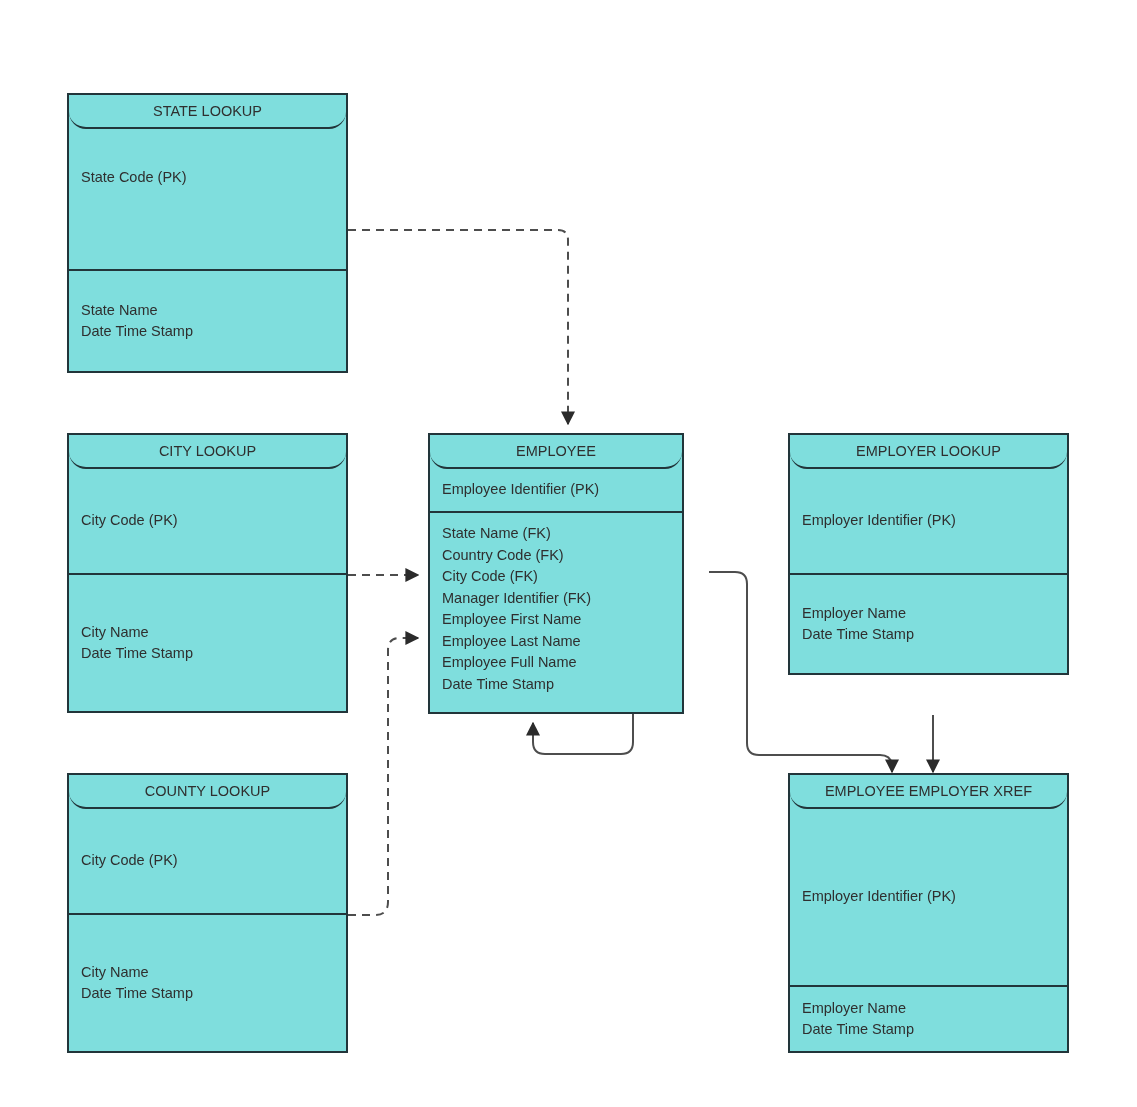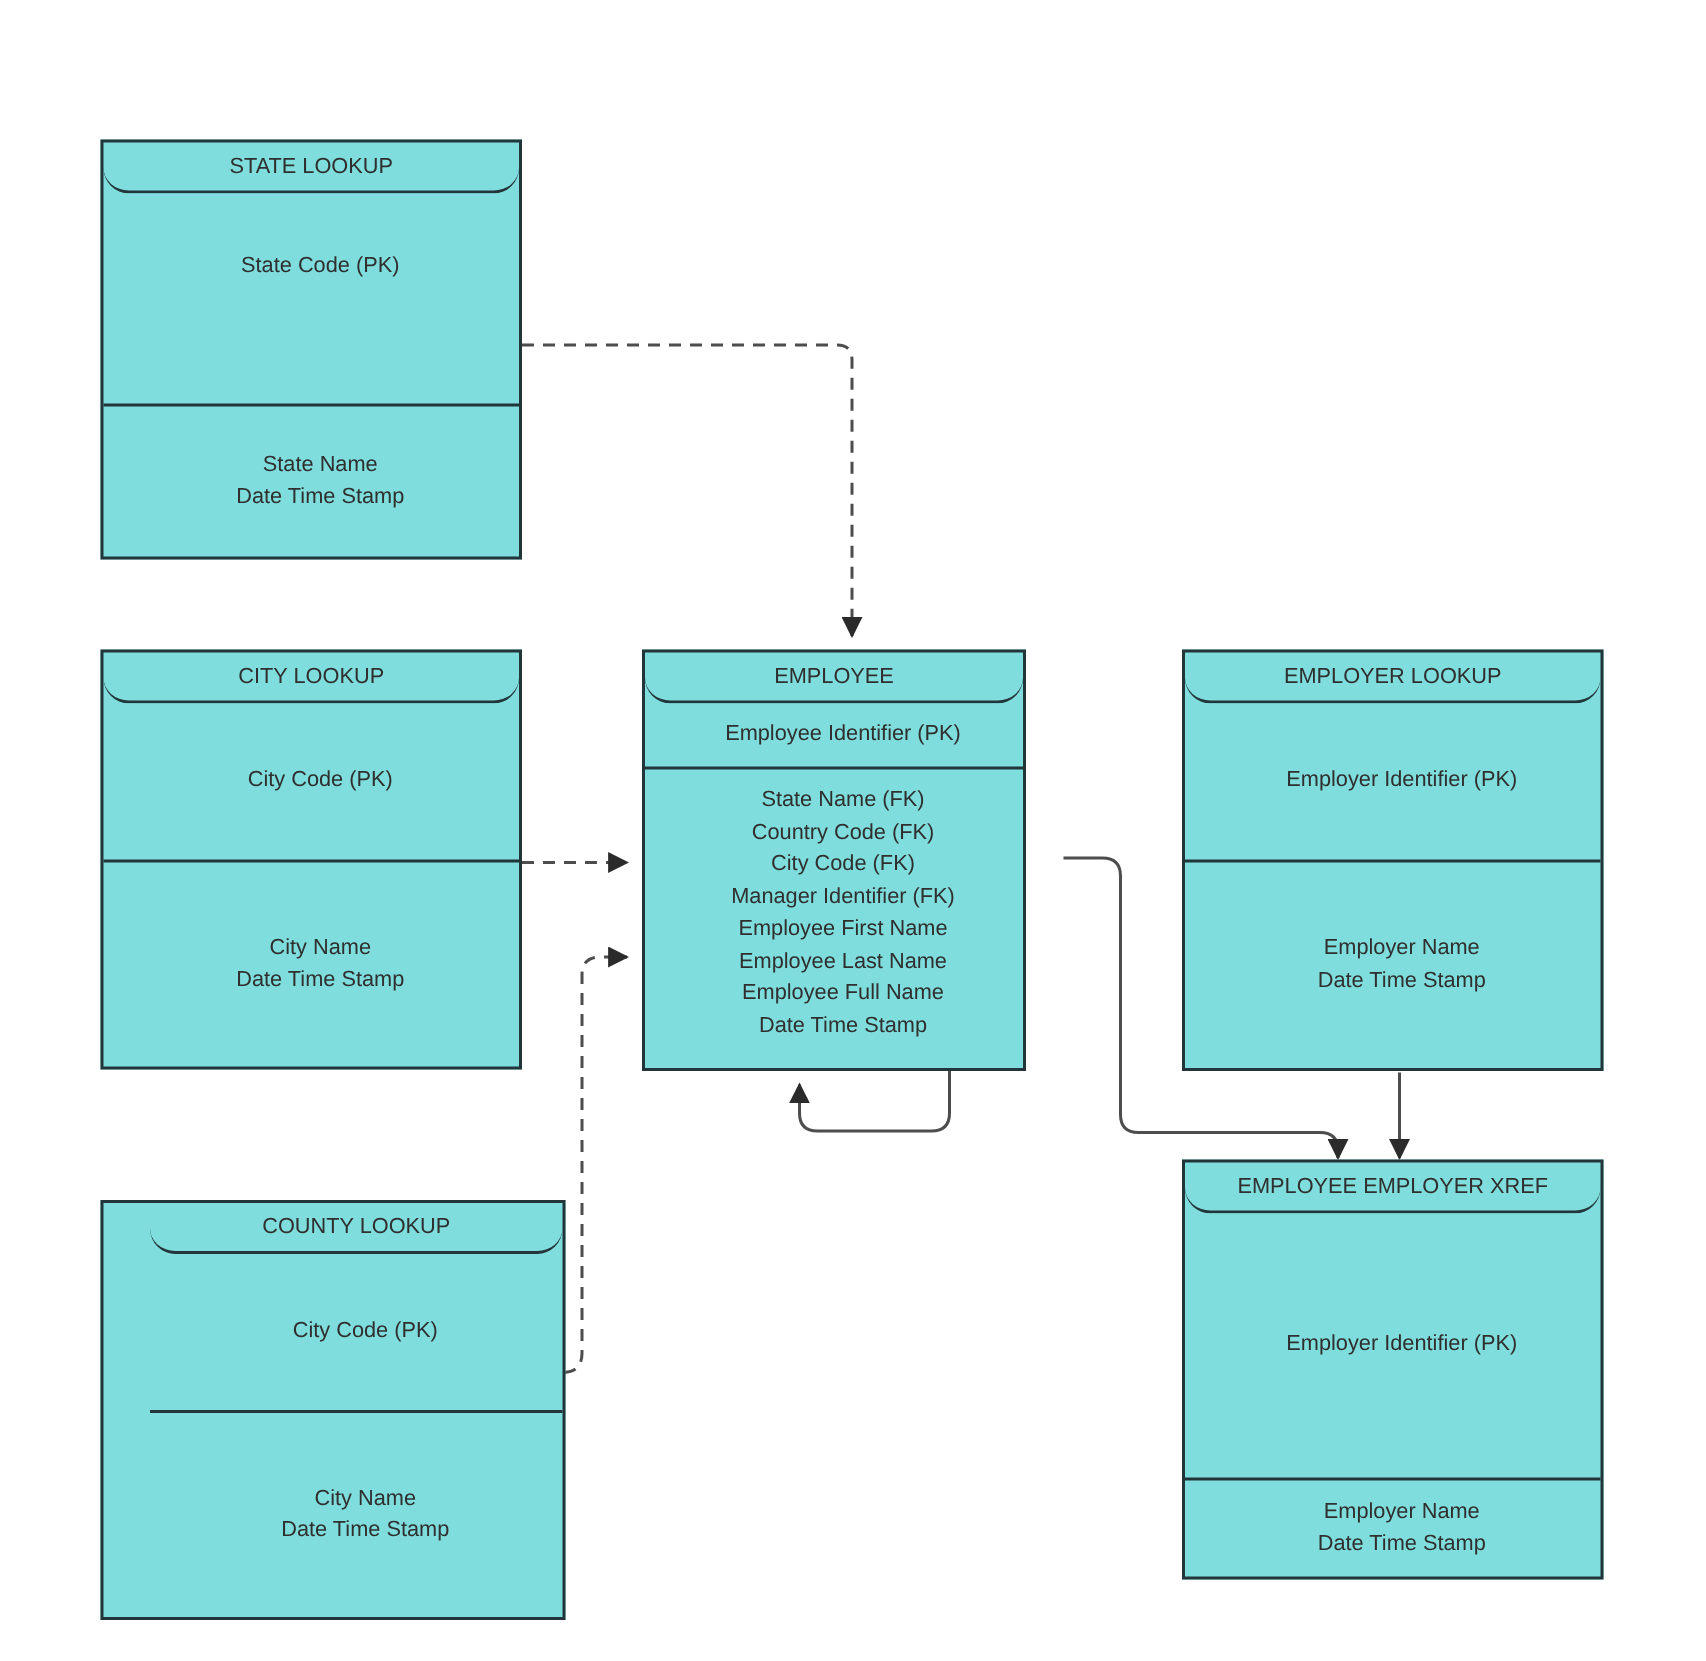--- a/index.html
+++ b/index.html
@@ -51,21 +51,20 @@
     display: flex;
     flex-direction: column;
     justify-content: center;
   }
   .entity-section.divider {
     border-top: 2px solid #22353a;
   }
   .attr {
     line-height: 21.5px;
     white-space: nowrap;
-    text-align: center;
   }
   
   .hdr-36 { height: 34px; border-radius: 17px; }
   
   .emp-pk {
     justify-content: center;
     height: 42px;
   }
   .emp-attrs {
     justify-content: flex-start;
@@ -112,21 +111,21 @@
     <div class="entity-header hdr-36">CITY LOOKUP</div>
     <div class="entity-section" style="height:104px;">
       <div class="attr">City Code (PK)</div>
     </div>
     <div class="entity-section divider" style="flex:1;">
       <div class="attr">City Name</div>
       <div class="attr">Date Time Stamp</div>
     </div>
   </div>
 
-  <div class="entity" style="left:67px; top:800px; width:310px; height:280px;padding-left:31px;">
+  <div class="entity" style="left:67px; top:773px; width:281px; height:280px;">
     <div class="entity-header hdr-36">COUNTY LOOKUP</div>
     <div class="entity-section" style="height:104px;">
       <div class="attr">City Code (PK)</div>
     </div>
     <div class="entity-section divider" style="flex:1;">
       <div class="attr">City Name</div>
       <div class="attr">Date Time Stamp</div>
     </div>
   </div>
 
@@ -140,21 +139,21 @@
       <div class="attr">Country Code (FK)</div>
       <div class="attr">City Code (FK)</div>
       <div class="attr">Manager Identifier (FK)</div>
       <div class="attr">Employee First Name</div>
       <div class="attr">Employee Last Name</div>
       <div class="attr">Employee Full Name</div>
       <div class="attr">Date Time Stamp</div>
     </div>
   </div>
 
-  <div class="entity" style="left:788px; top:433px; width:281px; height:281px;">
+  <div class="entity" style="left:788px; top:433px; width:281px; height:242px;">
     <div class="entity-header hdr-36">EMPLOYER LOOKUP</div>
     <div class="entity-section" style="height:104px;">
       <div class="attr">Employer Identifier (PK)</div>
     </div>
     <div class="entity-section divider" style="flex:1;">
       <div class="attr">Employer Name</div>
       <div class="attr">Date Time Stamp</div>
     </div>
   </div>
 

